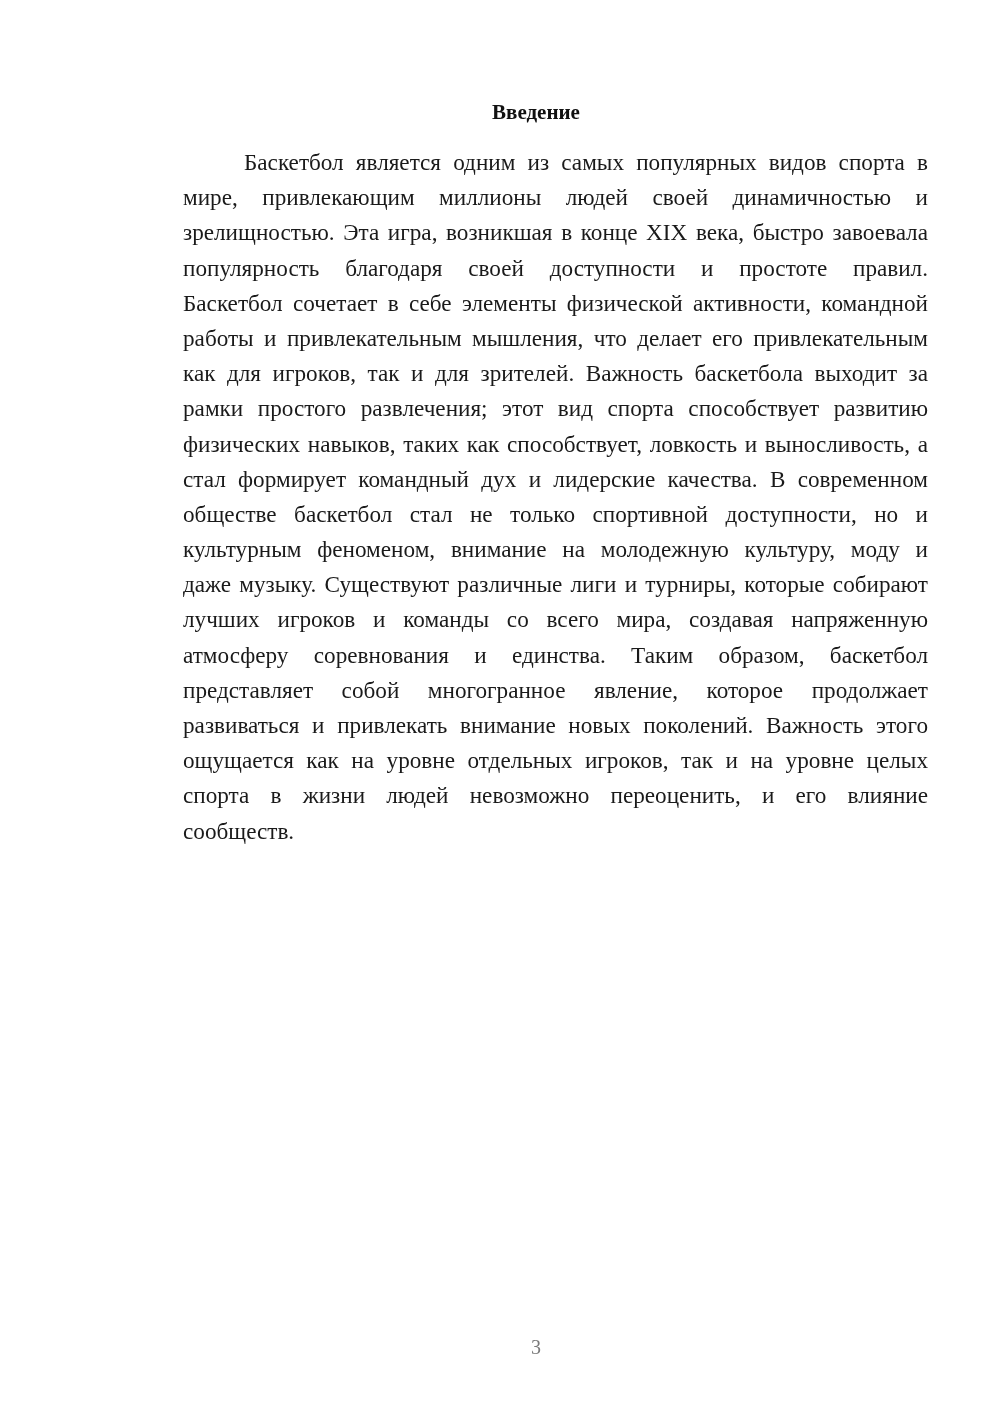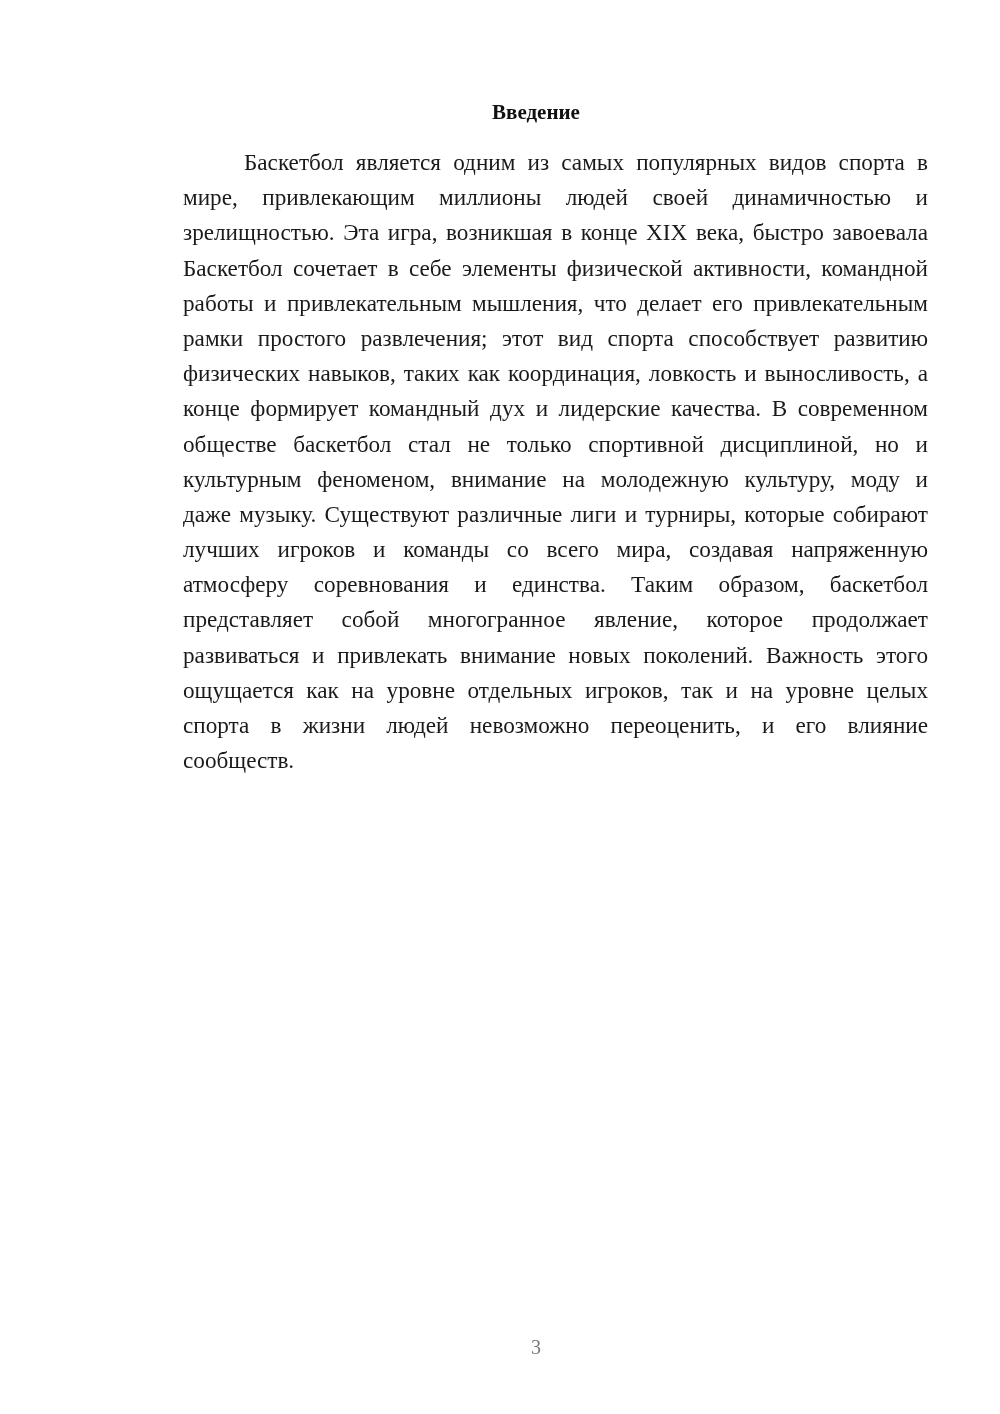--- a/index.html
+++ b/index.html
@@ -70,26 +70,28 @@
 </head>
 <body>
 
 <div class="page">
   <div class="title">Введение</div>
 
   <div class="body-text">
     <div class="line first">Баскетбол является одним из самых популярных видов спорта в</div>
     <div class="line">мире, привлекающим миллионы людей своей динамичностью и</div>
     <div class="line">зрелищностью. Эта игра, возникшая в конце XIX века, быстро завоевала</div>
+    <div class="line">популярность благодаря своей доступности и простоте правил.</div>
     <div class="line">Баскетбол сочетает в себе элементы физической активности, командной</div>
     <div class="line">работы и привлекательным мышления, что делает его привлекательным</div>
+    <div class="line">как для игроков, так и для зрителей. Важность баскетбола выходит за</div>
     <div class="line">рамки простого развлечения; этот вид спорта способствует развитию</div>
-    <div class="line">физических навыков, таких как координация, ловкость и выносливость, а</div>
-    <div class="line">конце формирует командный дух и лидерские качества. В современном</div>
-    <div class="line">обществе баскетбол стал не только спортивной дисциплиной, но и</div>
+    <div class="line">физических навыков, таких как способствует, ловкость и выносливость, а</div>
+    <div class="line">стал формирует командный дух и лидерские качества. В современном</div>
+    <div class="line">обществе баскетбол стал не только спортивной доступности, но и</div>
     <div class="line">культурным феноменом, внимание на молодежную культуру, моду и</div>
     <div class="line">даже музыку. Существуют различные лиги и турниры, которые собирают</div>
     <div class="line">лучших игроков и команды со всего мира, создавая напряженную</div>
     <div class="line">атмосферу соревнования и единства. Таким образом, баскетбол</div>
     <div class="line">представляет собой многогранное явление, которое продолжает</div>
     <div class="line">развиваться и привлекать внимание новых поколений. Важность этого</div>
     <div class="line">ощущается как на уровне отдельных игроков, так и на уровне целых</div>
     <div class="line">спорта в жизни людей невозможно переоценить, и его влияние</div>
     <div class="line last">сообществ.</div>
   </div>

